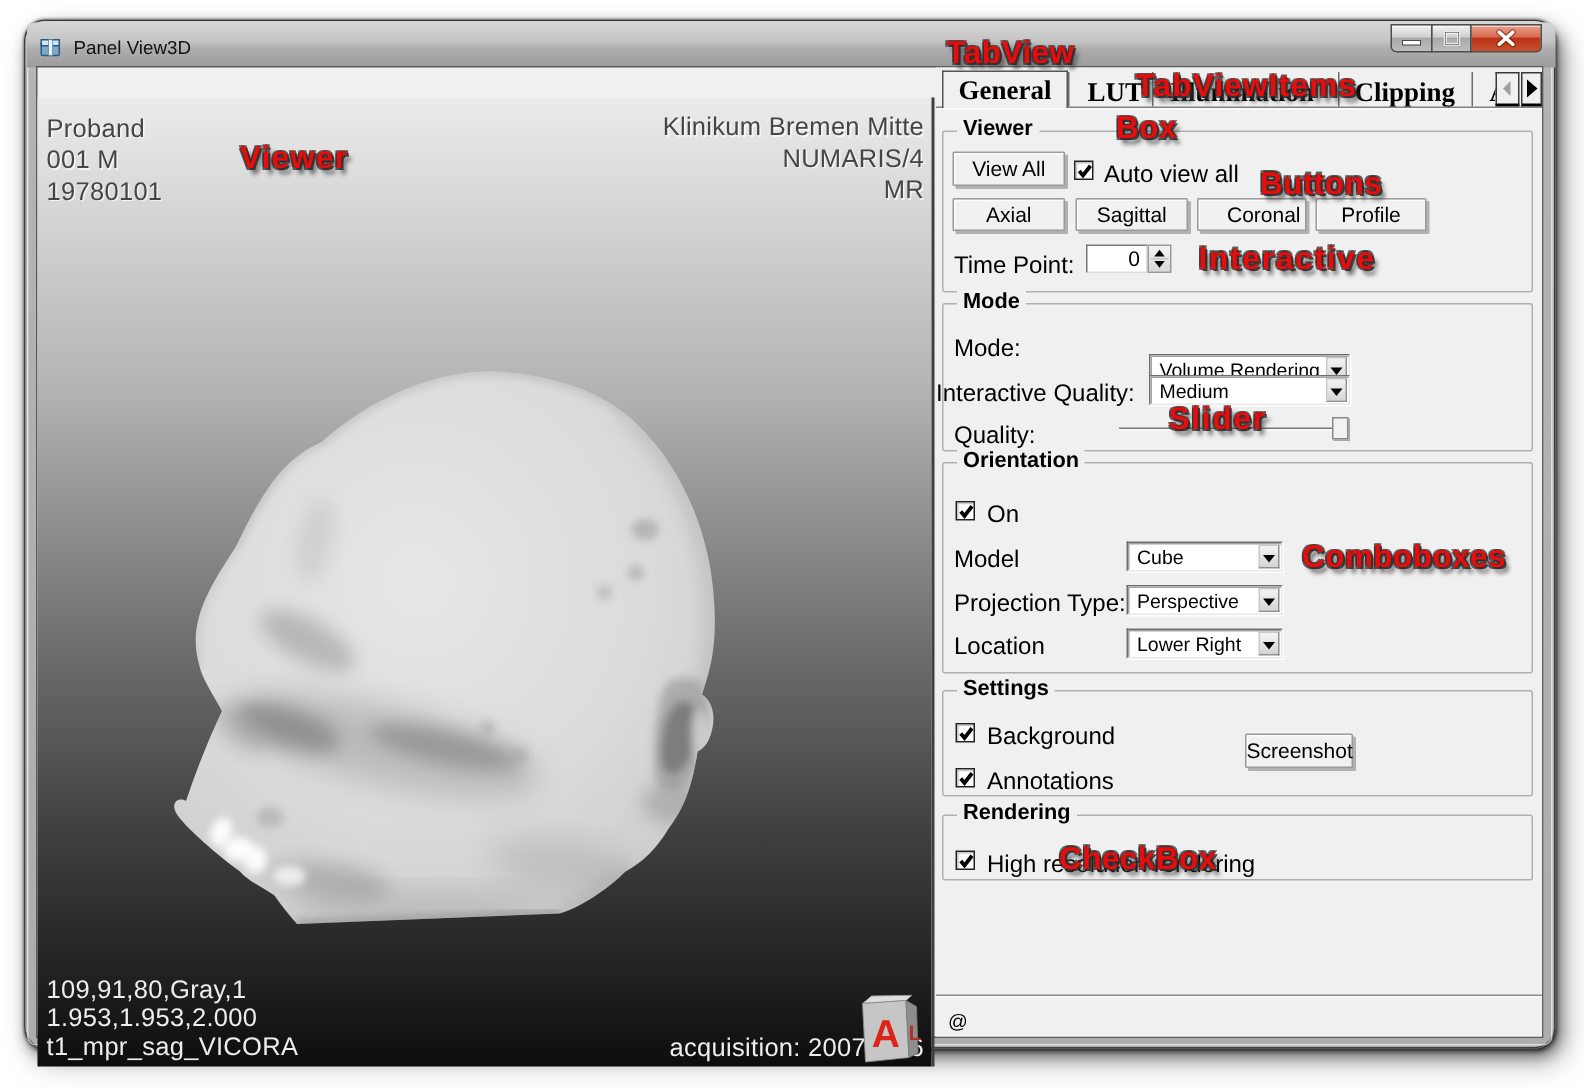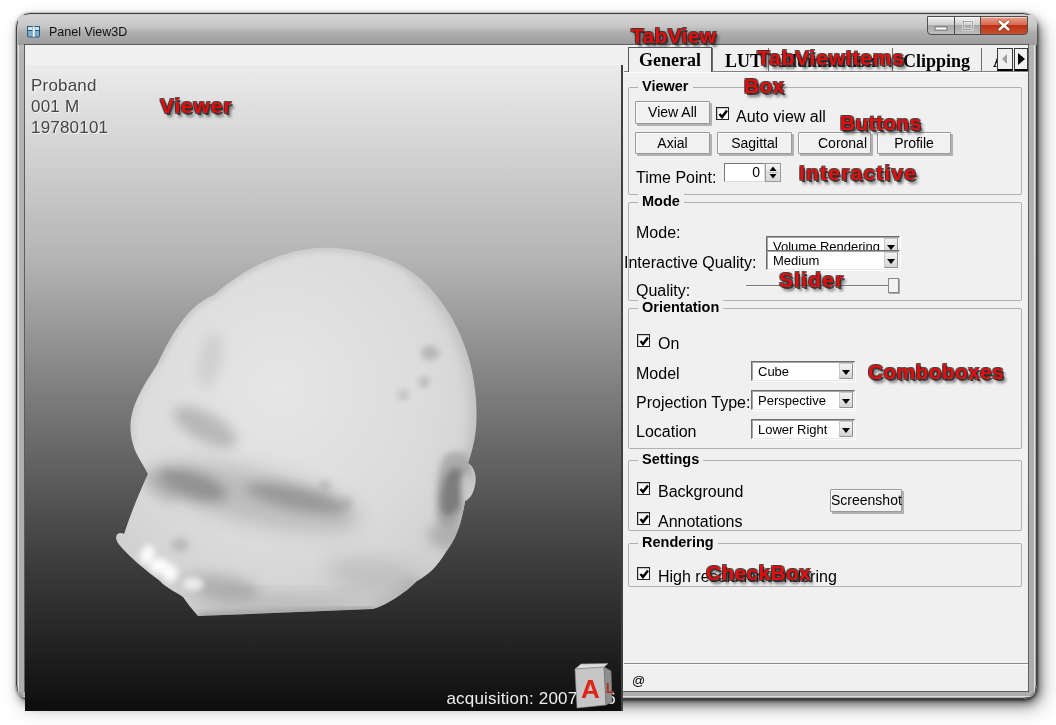--- a/index.html
+++ b/index.html
@@ -181,20 +181,22 @@
 
         <ellipse cx="123" cy="489" rx="7" ry="10" fill="#fff" opacity="0.95" filter="url(#b3)" transform="rotate(18 120 488)"></ellipse>
         <ellipse cx="134" cy="501" rx="10" ry="8" fill="#fff" opacity="0.95" filter="url(#b3)"></ellipse>
         <ellipse cx="145" cy="508" rx="8" ry="9" fill="#fff" opacity="0.9" filter="url(#b3)"></ellipse>
         <ellipse cx="168" cy="519" rx="11" ry="7" fill="#f6f6f6" opacity="0.85" filter="url(#b3)"></ellipse>
         <ellipse cx="155" cy="480" rx="9" ry="7" fill="#a8a8a8" opacity="0.6" filter="url(#b3)"></ellipse>
         </g>
       </svg>
 
       <div class="vtxt vdark" style="left:6px;top:10px;">Proband<br>001 M<br>19780101</div>
+      <div class="vtxt vdark" style="right:5px;top:9px;text-align:right;">Klinikum Bremen Mitte<br>NUMARIS/4<br>MR</div>
+      <div class="vtxt vlight" style="left:6px;top:585px;line-height:19px;">109,91,80,Gray,1<br>1.953,1.953,2.000<br>t1_mpr_sag_VICORA</div>
       <div class="vtxt vlight" style="right:5px;top:623px;">acquisition: 20070816</div>
 
       <svg class="abs" style="left:548px;top:598px" width="42" height="48" viewBox="0 0 42 48">
         <polygon points="2,6 8,1 35,0.5 31,4" fill="#dedede" stroke="#999" stroke-width="0.6"></polygon>
         <polygon points="2,6 31,4 33,42 4,45" fill="#c6c6c6" stroke="#8a8a8a" stroke-width="0.6"></polygon>
         <polygon points="31,4 38,8 39,39 33,42" fill="#8e8e8e" stroke="#7a7a7a" stroke-width="0.6"></polygon>
         <text x="17.5" y="35" font-family="Liberation Sans" font-size="26" font-weight="bold" fill="#dd2418" text-anchor="middle">A</text>
         <text x="37" y="30" font-family="Liberation Sans" font-size="14" font-weight="bold" fill="#b03328" text-anchor="middle">L</text>
       </svg>
     </div>

